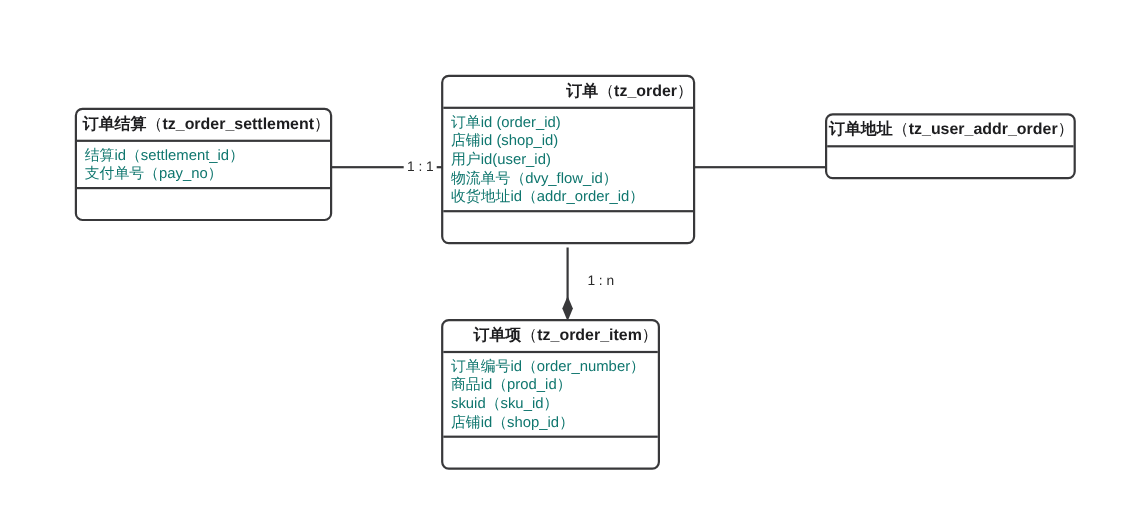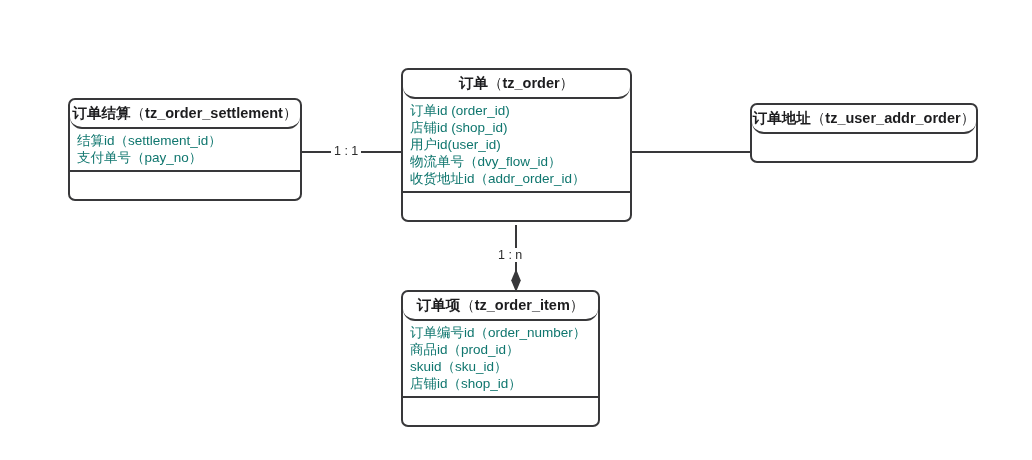--- a/index.html
+++ b/index.html
@@ -26,27 +26,26 @@
     box-sizing: border-box;
     background: #ffffff;
     border: 2px solid #38383a;
     border-radius: 7px;
     z-index: 2;
   }
   .entity-header {
     box-sizing: border-box;
     height: 29px;
     line-height: 27px;
-    text-align: center;
+    text-align: right;
     border-bottom: 2px solid #38383a;
     font-size: 14.5px;
     white-space: nowrap;
     overflow: hidden;
     color: #1d1d1f;
-    border-radius: 12px;
   }
   .entity-header .cn {
     font-weight: bold;
   }
   .entity-header .tbl {
     font-weight: bold;
   }
   .entity-header .paren {
     font-weight: normal;
   }
@@ -74,20 +73,21 @@
   .conn-v { width: 2px; }
   .card-label {
     position: absolute;
     font-size: 12.5px;
     line-height: 14px;
     color: #2b2b2b;
     background: #ffffff;
     padding: 0 3px;
     white-space: nowrap;
     z-index: 3;
+    margin-left: 36px;
   }
   .marker {
     position: absolute;
     z-index: 3;
   }
 </style>
 </head>
 <body>
 
 <div id="canvas">

